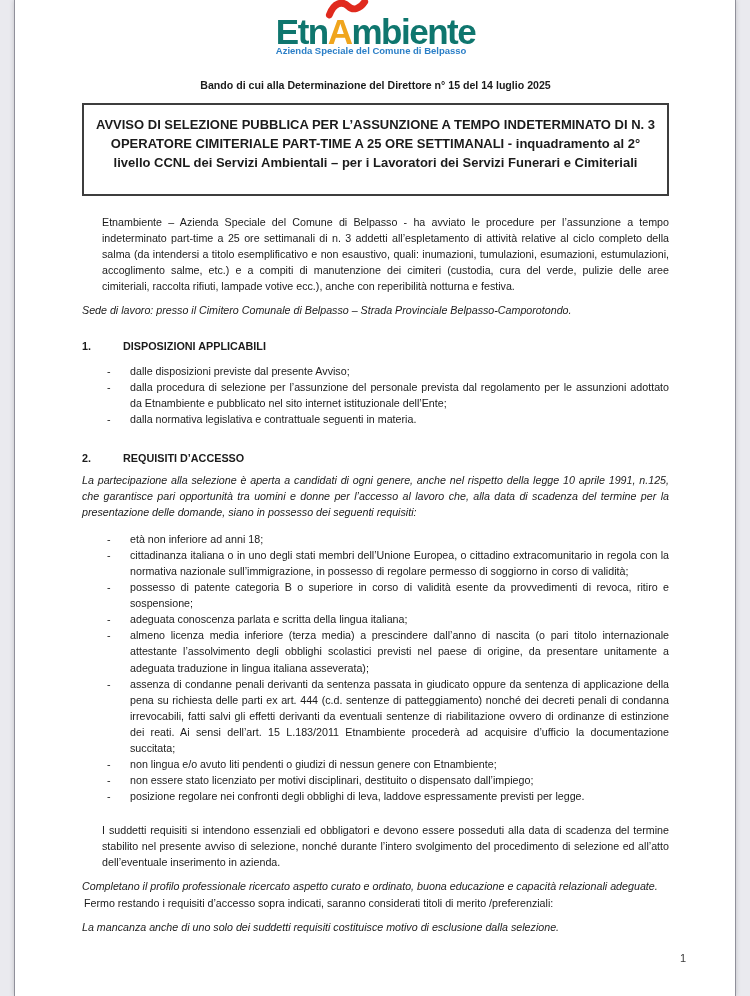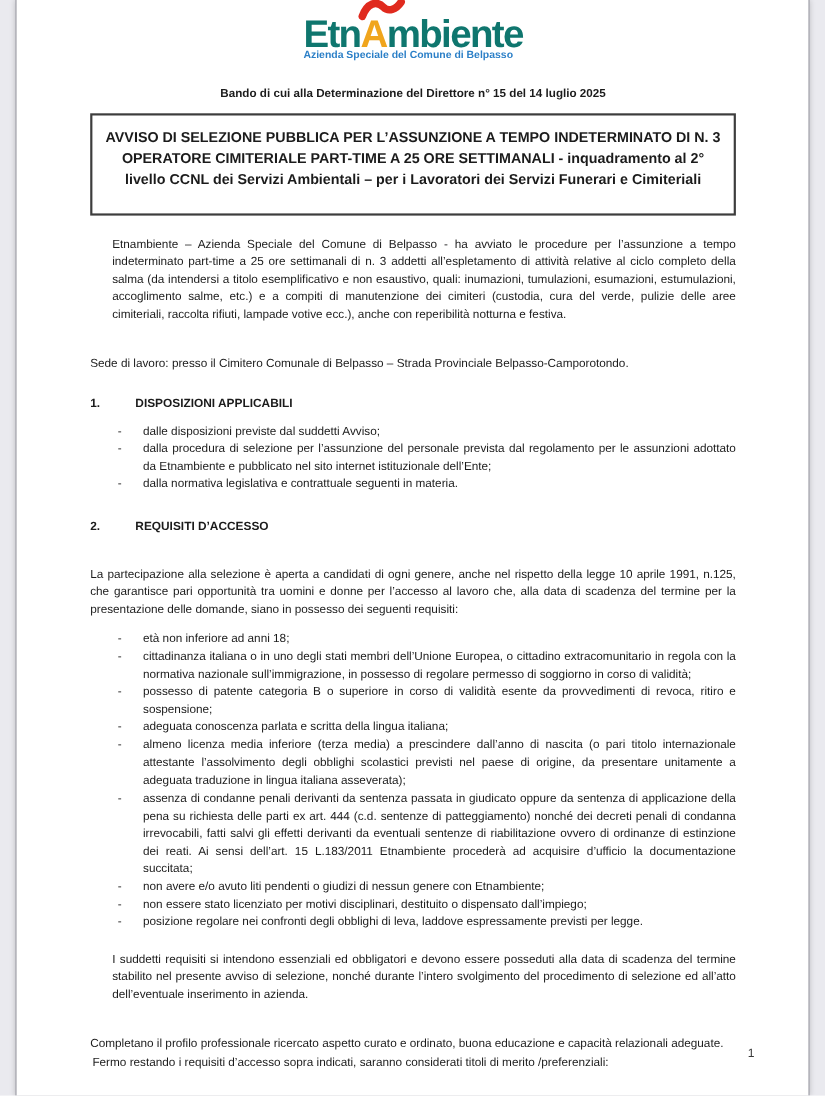--- a/index.html
+++ b/index.html
@@ -28,21 +28,21 @@
   
   .bando{margin:21px 0 0 0;text-align:center;font-weight:bold;font-size:10.6px;}
   .title-box{
     margin-top:12px;border:2px solid #3d3d3d;
     padding:11px 8px 21px 8px;
     text-align:center;font-weight:bold;font-size:13px;line-height:1.45;
   }
   
   .body-p{margin:0;font-size:10.7px;line-height:1.5;text-align:justify;}
   .mt-lg{margin-top:18px;margin-left:20px;}
-  .mt-md{margin-top:29px;}
+  .mt-md{margin-top:8px;font-style:italic;}
   .sec-head{display:flex;margin-top:22px;font-size:10.8px;font-weight:bold;}
   .sec-num{width:41px;flex:none;}
   .bullets{list-style:none;margin:11px 0 0 0;padding:0 0 0 25px;font-size:10.7px;line-height:1.5;}
   .bullets li{display:flex;}
   .dash{width:23px;flex:none;}
   .li-t{flex:1;text-align:justify;}
   .sec2-gap{margin-top:25px;}
   .tight{margin-top:1px;padding-left:2px;}
   .page-num{position:absolute;right:49px;bottom:32px;font-size:11px;color:#3a3a3a;}
 </style>
@@ -69,21 +69,21 @@
   <p class="body-p mt-lg">Etnambiente – Azienda Speciale del Comune di Belpasso - ha avviato le procedure per l’assunzione a tempo indeterminato part-time a 25 ore settimanali di n. 3 addetti all’espletamento di attività relative al ciclo completo della salma (da intendersi a titolo esemplificativo e non esaustivo, quali: inumazioni, tumulazioni, esumazioni, estumulazioni, accoglimento salme, etc.) e a compiti di manutenzione dei cimiteri (custodia, cura del verde, pulizie delle aree cimiteriali, raccolta rifiuti, lampade votive ecc.), anche con reperibilità notturna e festiva.</p>
   <p class="body-p mt-md">Sede di lavoro: presso il Cimitero Comunale di Belpasso – Strada Provinciale Belpasso-Camporotondo.</p>
 
   <div class="sec-head">
     <span class="sec-num">1.</span>
     <span>DISPOSIZIONI APPLICABILI</span>
   </div>
   <ul class="bullets">
     <li>
         <span class="dash">-</span>
-        <span class="li-t">dalle disposizioni previste dal suddetti Avviso;</span>
+        <span class="li-t">dalle disposizioni previste dal presente Avviso;</span>
       </li>
     <li>
         <span class="dash">-</span>
         <span class="li-t">dalla procedura di selezione per l’assunzione del personale prevista dal regolamento per le assunzioni adottato da Etnambiente e pubblicato nel sito internet istituzionale dell’Ente;</span>
       </li>
     <li>
         <span class="dash">-</span>
         <span class="li-t">dalla normativa legislativa e contrattuale seguenti in materia.</span>
       </li>
   </ul>
@@ -113,21 +113,21 @@
     <li>
         <span class="dash">-</span>
         <span class="li-t">almeno licenza media inferiore (terza media) a prescindere dall’anno di nascita (o pari titolo internazionale attestante l’assolvimento degli obblighi scolastici previsti nel paese di origine, da presentare unitamente a adeguata traduzione in lingua italiana asseverata);</span>
       </li>
     <li>
         <span class="dash">-</span>
         <span class="li-t">assenza di condanne penali derivanti da sentenza passata in giudicato oppure da sentenza di applicazione della pena su richiesta delle parti ex art. 444 (c.d. sentenze di patteggiamento) nonché dei decreti penali di condanna irrevocabili, fatti salvi gli effetti derivanti da eventuali sentenze di riabilitazione ovvero di ordinanze di estinzione dei reati. Ai sensi dell’art. 15 L.183/2011 Etnambiente procederà ad acquisire d’ufficio la documentazione succitata;</span>
       </li>
     <li>
         <span class="dash">-</span>
-        <span class="li-t">non avere e/o avuto liti pendenti o giudizi di nessun genere con Etnambiente;</span>
+        <span class="li-t">non lingua e/o avuto liti pendenti o giudizi di nessun genere con Etnambiente;</span>
       </li>
     <li>
         <span class="dash">-</span>
         <span class="li-t">non essere stato licenziato per motivi disciplinari, destituito o dispensato dall’impiego;</span>
       </li>
     <li>
         <span class="dash">-</span>
         <span class="li-t">posizione regolare nei confronti degli obblighi di leva, laddove espressamente previsti per legge.</span>
       </li>
   </ul>

